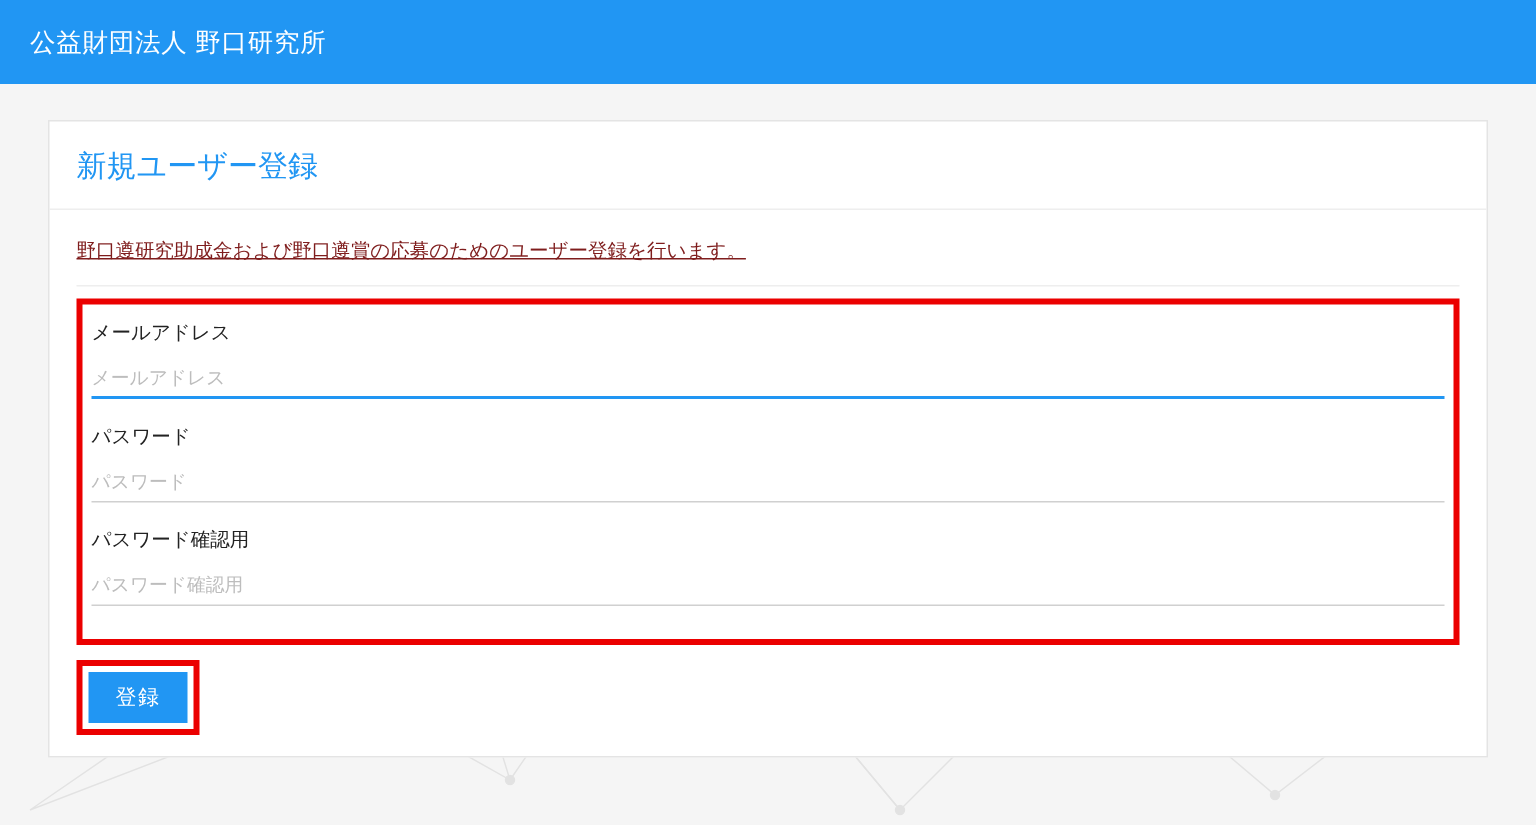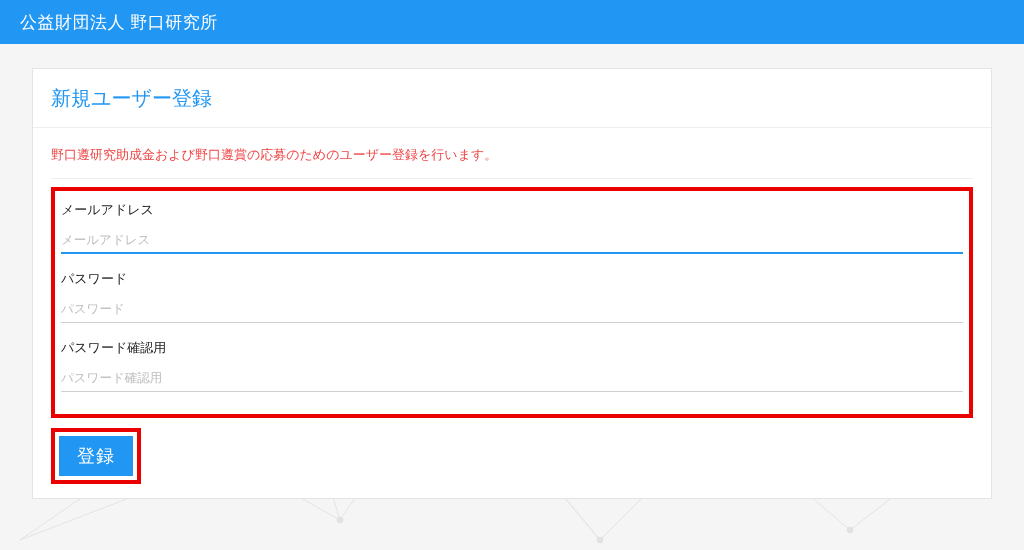--- a/index.html
+++ b/index.html
@@ -1,38 +1,38 @@
 <!DOCTYPE html>
 <html><head>
   <meta charset="utf-8">
   <style>
     * { margin:0; padding:0; box-sizing:border-box; }
     body { font-family:"Helvetica Neue",Arial,"Hiragino Kaku Gothic ProN","Hiragino Sans",Meiryo,sans-serif; background:#f5f5f5; width:1024px; height:550px; overflow:hidden; position:relative; }
 
     
     .bg-deco { position:absolute; inset:0; z-index:0; opacity:.07; pointer-events:none; }
 
-    .header { background:#2196F3; color:#fff; height:44px; display:flex; align-items:center; padding:0 20px; position:relative; z-index:2; }
+    .header { background:#2196F3; color:#fff; height:56px; display:flex; align-items:center; padding:0 20px; position:relative; z-index:2; }
     .header-title { font-size:17px; font-weight:500; letter-spacing:.5px; }
 
     .card { background:#fff; margin:24px 32px 0; border:1px solid #e4e4e4; position:relative; z-index:1; }
     .card-header { padding:16px 18px 15px; border-bottom:1px solid #eee; }
     .card-title { color:#2196F3; font-size:20px; font-weight:400; }
     .card-body { padding:18px 18px 14px; }
-    .intro { font-size:13px; color:#ef4444; padding-bottom:14px; border-bottom:1px solid #eee; }
+    .intro { font-size:13px; color:#7f1d1d; padding-bottom:14px; border-bottom:1px solid #eee;text-decoration:underline; }
 
     .form-block { border:4px solid #eb0000; margin-top:8px; padding:2px 6px 6px; }
     .field { margin:8px 0 16px; }
     .field-label { font-size:13px; color:#222; display:block; margin-bottom:10px; }
     .field-input { width:100%; border:none; border-bottom:1px solid #d0d0d0; font-size:12.5px; padding:4px 0 6px; outline:none; background:transparent; font-family:inherit; }
     .field-input::placeholder { color:#bdbdbd; }
     .field-input.focused { border-bottom:2px solid #2196F3; padding-bottom:5px; }
 
     .submit-wrap { display:inline-block; border:4px solid #eb0000; margin-top:10px; padding:4px; }
-    .submit-btn { background:#2196F3; color:#fff; border:none; font-size:18px; padding:8px 18px; cursor:pointer; font-family:inherit; letter-spacing:1px; }
+    .submit-btn { background:#2196F3; color:#fff; border:none; font-size:14px; padding:8px 18px; cursor:pointer; font-family:inherit; letter-spacing:1px; }
   </style>
 </head>
 <body>
 
 <svg class="bg-deco" viewBox="0 0 1024 550" preserveAspectRatio="none">
   <g stroke="#000" stroke-width="1" fill="none">
     <path d="M20,540 L180,430 L60,320 L260,260 L150,490 Z"></path>
     <path d="M180,430 L340,520 L260,260 L450,360 L340,520"></path>
     <path d="M450,360 L600,540 L720,420 L850,530 L980,430 L900,300"></path>
     <path d="M600,540 L450,360 L260,260"></path>

